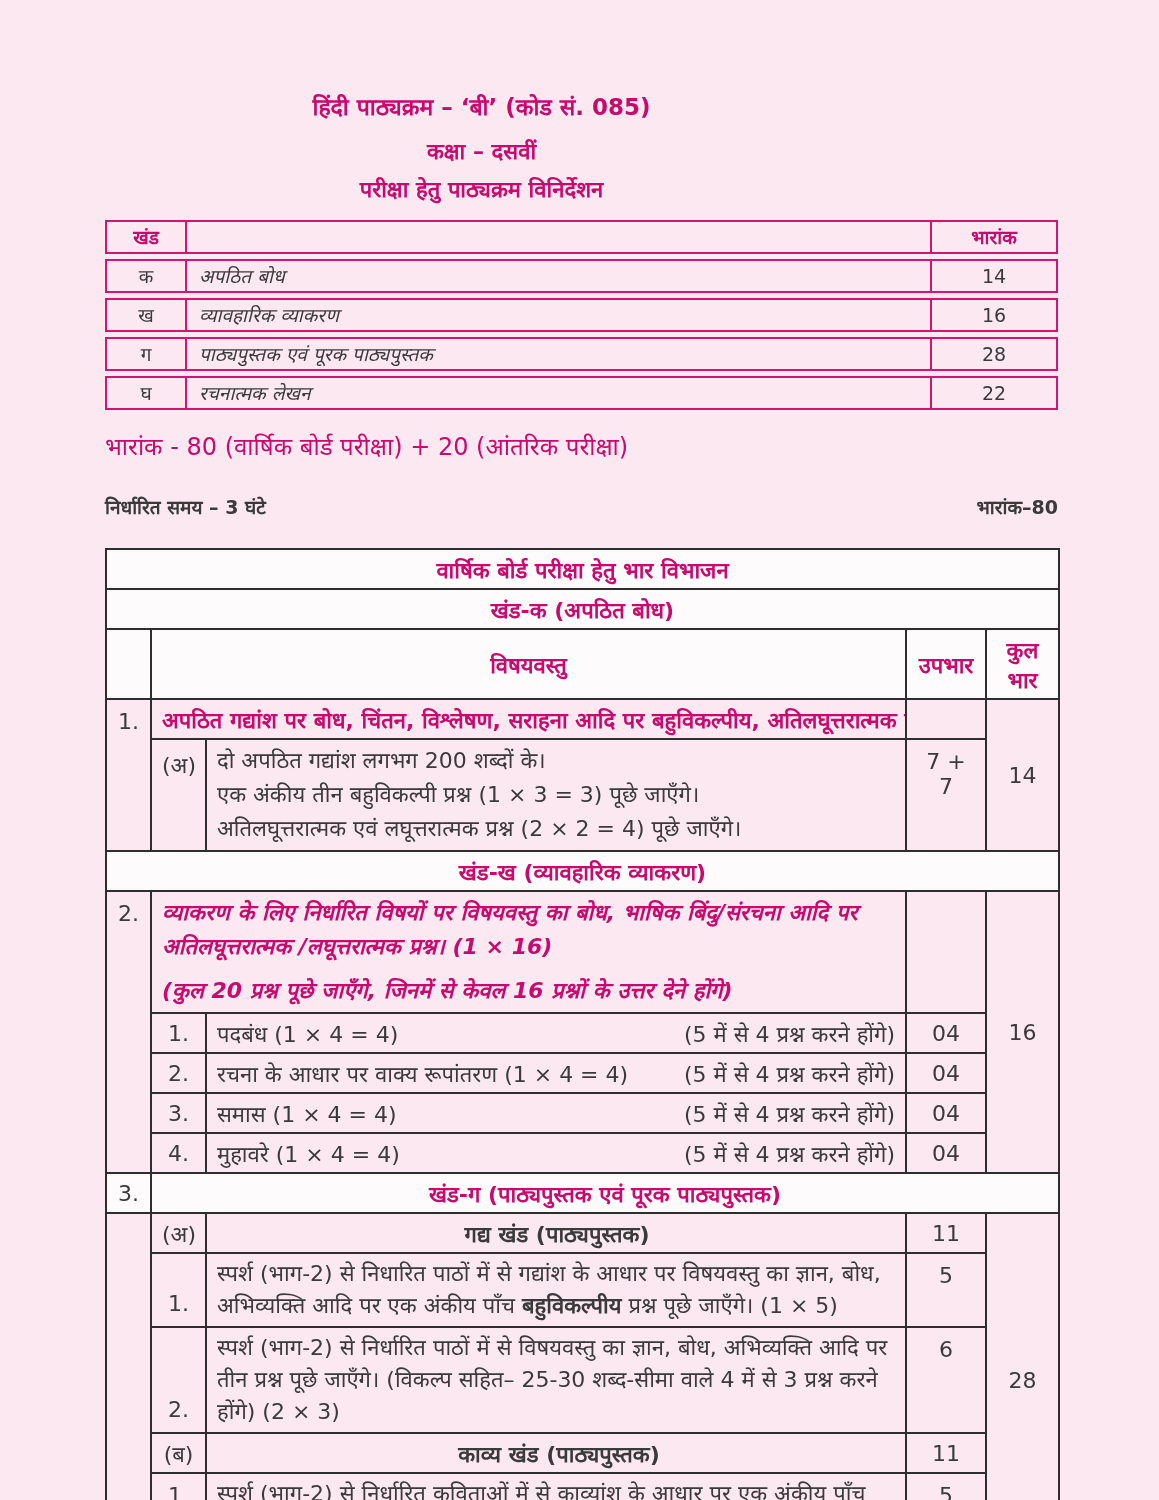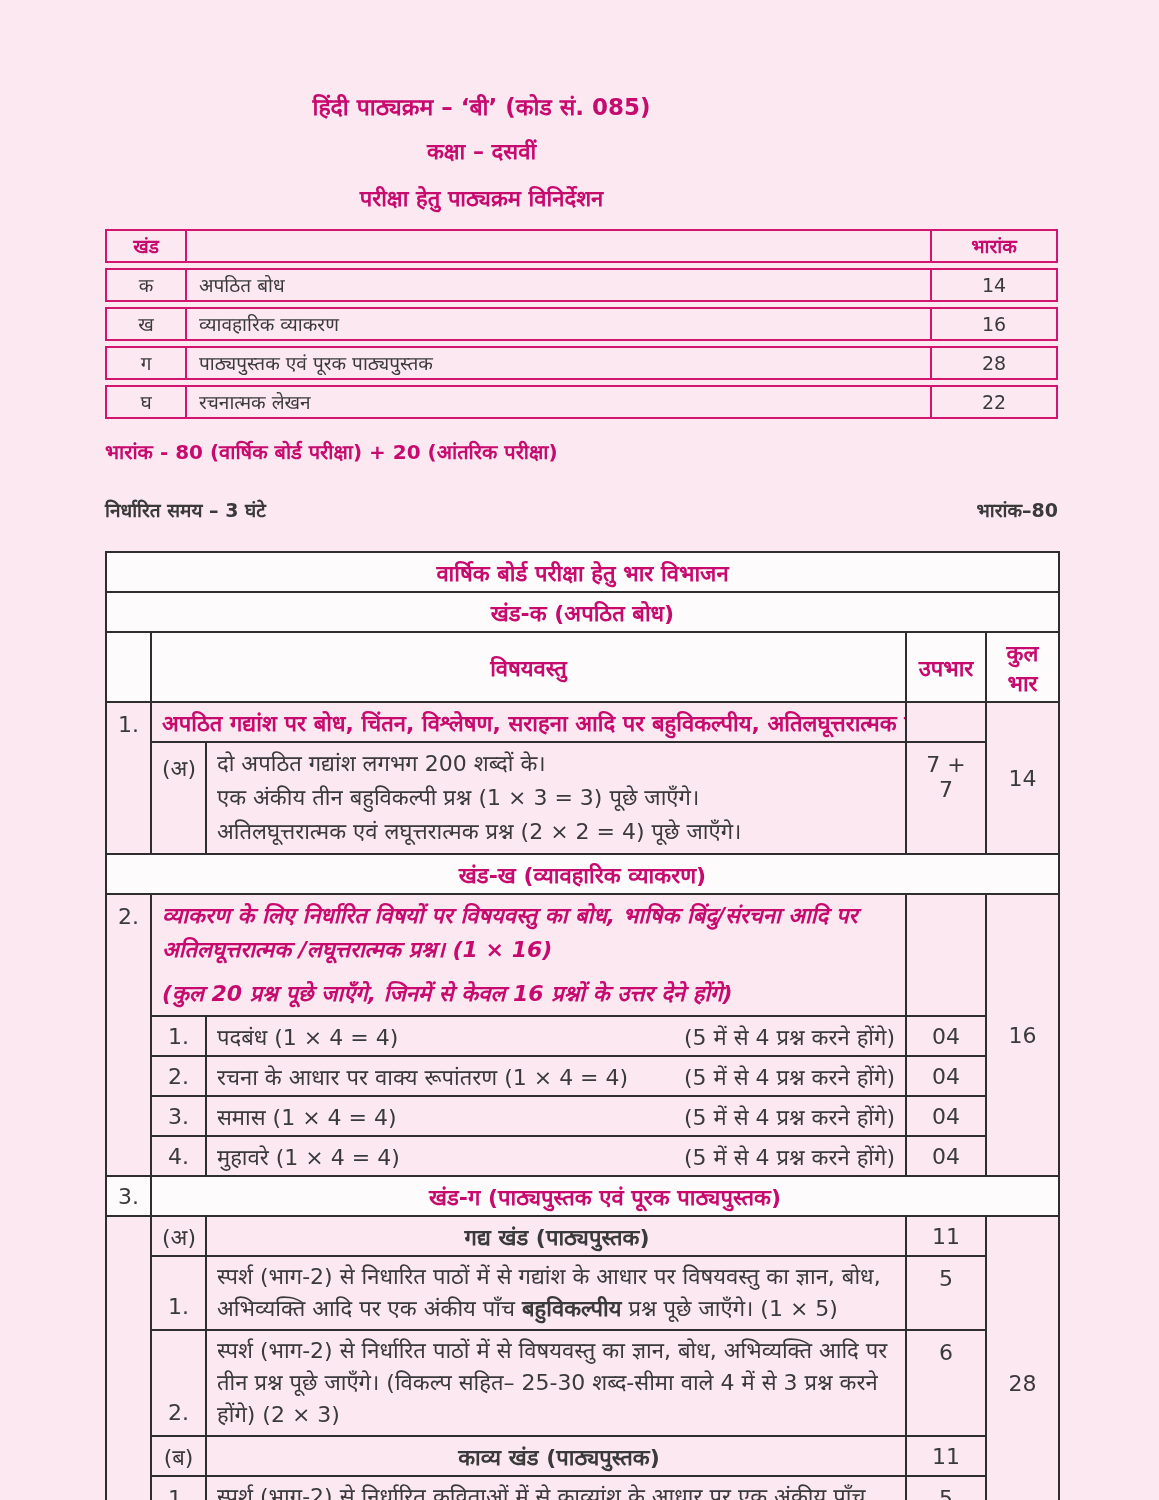--- a/index.html
+++ b/index.html
@@ -17,39 +17,39 @@
     background:var(--pink-bg);
     font-family:"DejaVu Sans",sans-serif;
     color:var(--text);
     overflow:hidden;
   }
   .page{position:relative;width:963px;height:1500px;}
 
   
   .titles{padding-top:90px;text-align:center;color:var(--magenta);font-weight:bold;}
   .title-l1{font-size:23px;margin:0 0 13px 0;}
-  .title-l2{font-size:22px;margin:0 0 17px 0;}
+  .title-l2{font-size:22px;margin:0 0 8px 0;}
   .title-l3{font-size:22px;margin:0;}
 
   
   .summary-wrap{margin:12px 0 0 105px;width:953px;}
   table.summary{width:953px;border-collapse:separate;border-spacing:0 5px;table-layout:fixed;}
   table.summary td{
     border-top:2px solid var(--mag-border);
     border-bottom:2px solid var(--mag-border);
     font-size:19px;line-height:26px;padding:2px 12px;height:32px;
     overflow:hidden;white-space:nowrap;
   }
   table.summary td.c-sec{border-left:2px solid var(--mag-border);text-align:center;}
-  table.summary td.c-sub{border-left:2px solid var(--mag-border);text-align:left;}
+  table.summary td.c-sub{border-left:2px solid var(--mag-border);text-align:left;font-style:italic;}
   table.summary td.c-marks{border-left:2px solid var(--mag-border);border-right:2px solid var(--mag-border);text-align:center;}
   table.summary tr.head td{color:var(--magenta);font-weight:bold;}
 
   
-  .marks-note{margin:14px 0 0 105px;width:953px;color:var(--magenta);font-weight:bold;font-size:20px;}
+  .marks-note{margin:14px 0 0 105px;width:953px;color:var(--magenta);font-weight:normal;font-size:24px;}
   .time-row{margin:32px 0 0 105px;width:953px;display:flex;justify-content:space-between;font-weight:bold;font-size:19px;color:var(--text);}
 
   
   .detail-wrap{margin:28px 0 0 105px;width:953px;border-bottom:4px dashed #222;}
   table.detail{width:953px;border-collapse:collapse;table-layout:fixed;border:2px solid var(--ink);border-bottom:none;}
   table.detail td{
     border:2px solid var(--ink);
     font-size:22px;padding:4px 10px;vertical-align:middle;
     background:var(--pink-bg);
   }

